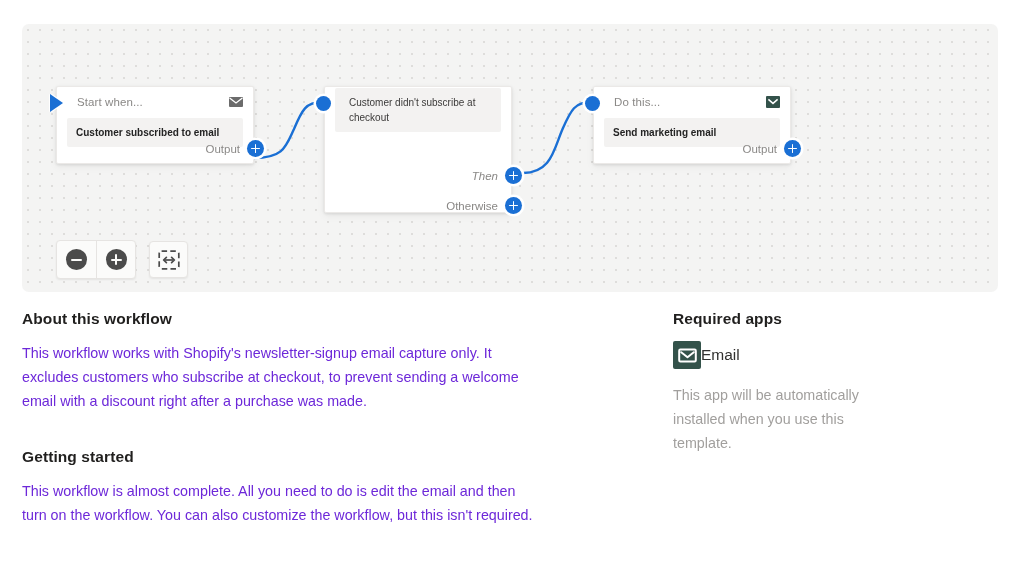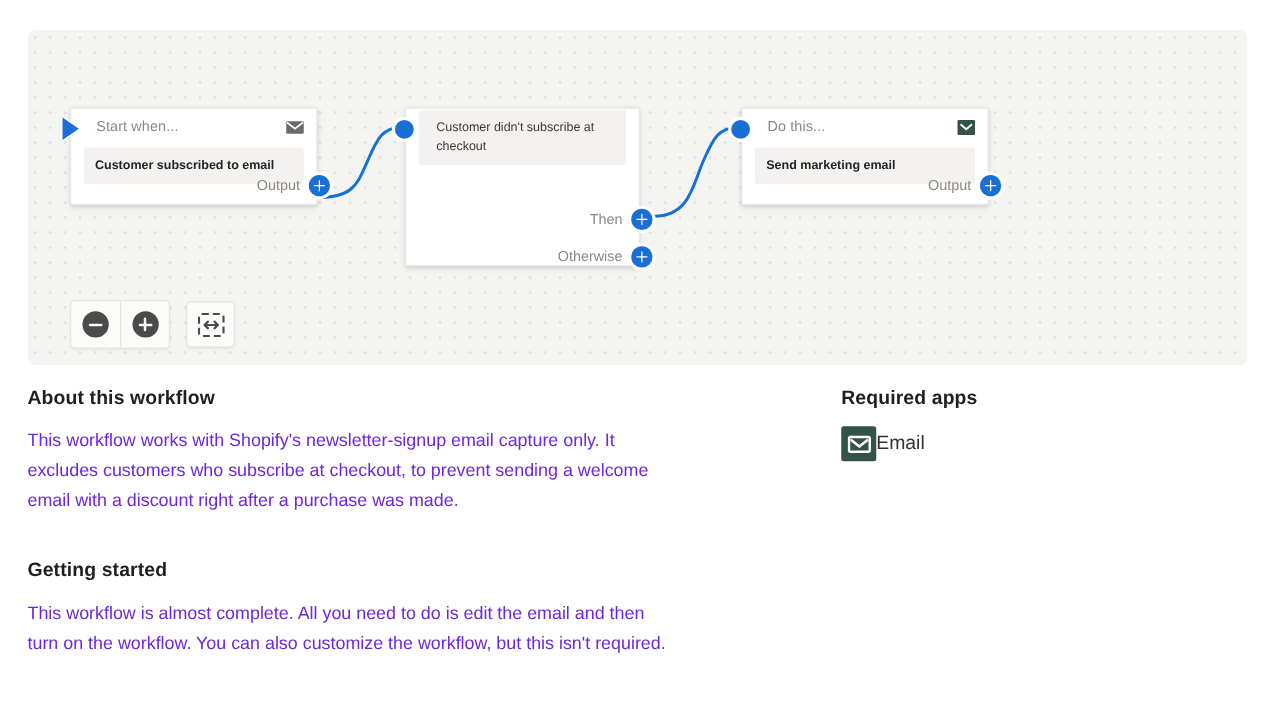--- a/index.html
+++ b/index.html
@@ -221,21 +221,21 @@
       <div class="chip">Customer subscribed to email</div>
       <div class="port-row" style="bottom:6px;">
         <span class="port-label">Output</span>
         <span class="port-plus"></span>
       </div>
     </div>
 
     <div class="node" style="left:302px; top:62px; width:188px; height:127px;">
       <div class="in-dot"></div>
       <div class="chip plain">Customer didn't subscribe at checkout</div>
-      <div class="port-row" style="top:80px;">
+      <div class="port-row" style="top:80px;font-style:italic;">
         <span class="port-label">Then</span>
         <span class="port-plus"></span>
       </div>
       <div class="port-row" style="top:110px;">
         <span class="port-label">Otherwise</span>
         <span class="port-plus"></span>
       </div>
     </div>
 
     <div class="node" style="left:571px; top:62px; width:198px; height:78px;">
@@ -293,16 +293,17 @@
       <div class="app-row">
         <span class="app-icon">
           <svg width="19" height="19" viewBox="0 0 19 19">
             <rect x="1.2" y="3.6" width="16.6" height="11.8" rx="1.2" fill="none" stroke="#ffffff" stroke-width="2"></rect>
             <path d="M3.2 6.2 L9.5 11.2 L15.8 6.2" fill="none" stroke="#ffffff" stroke-width="2" stroke-linecap="round" stroke-linejoin="round"></path>
           </svg>
         </span>
         <span class="app-name">Email</span>
       </div>
 
+      <p class="note">This app will be automatically installed when you use this template.</p>
     </div>
 
   </div>
 </div>
 
 </body></html>

